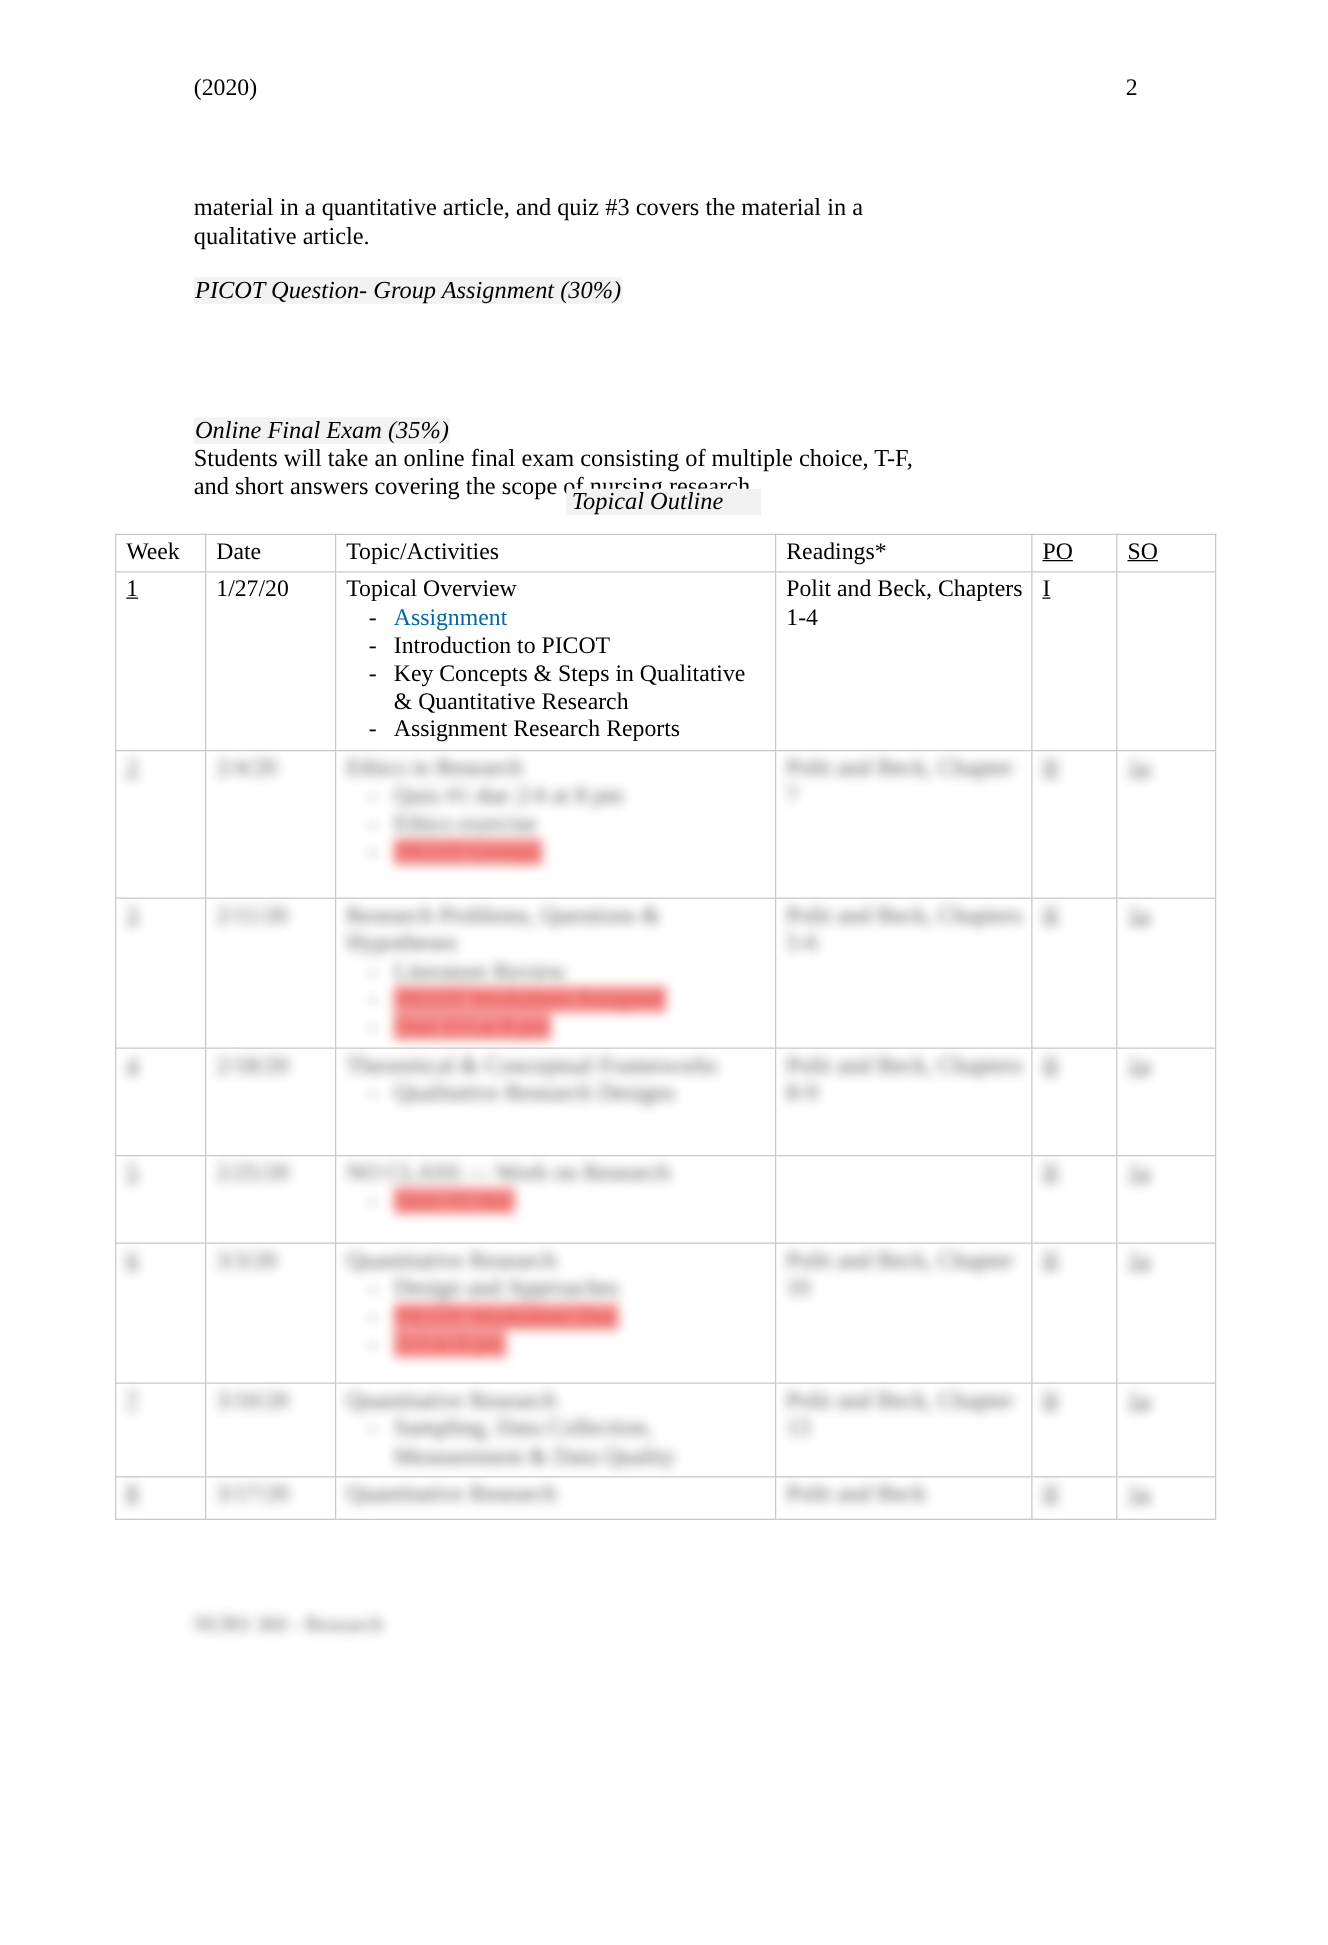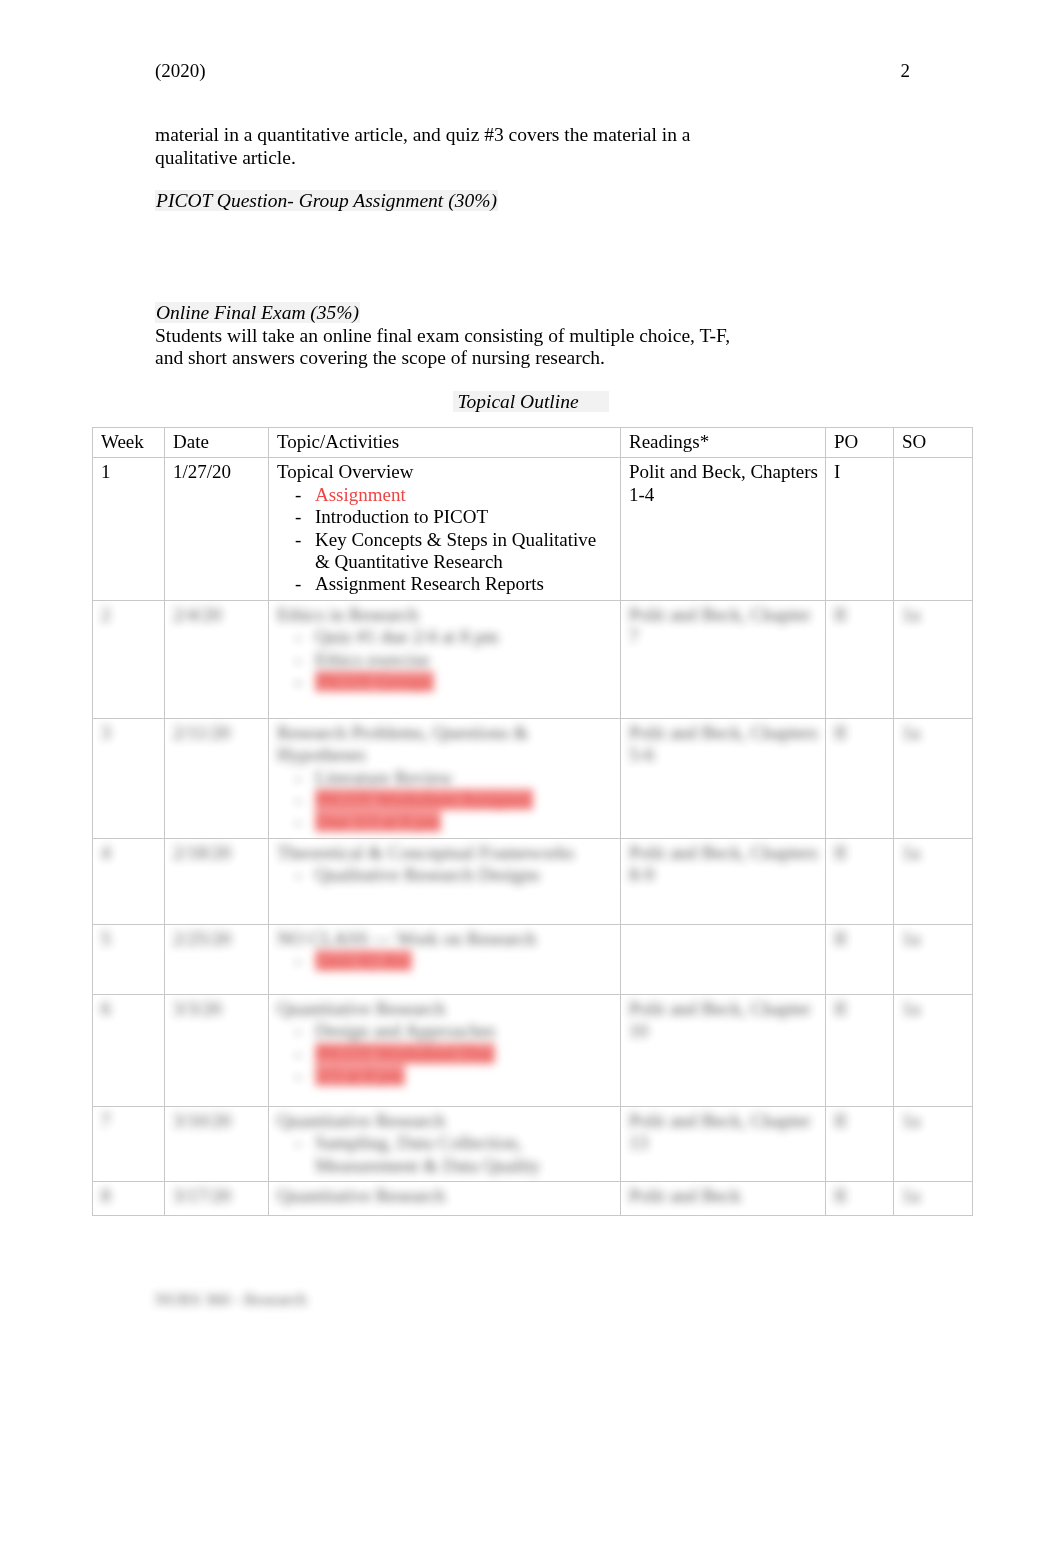--- a/index.html
+++ b/index.html
@@ -32,20 +32,21 @@
     line-height: 1.15;
   }
 
   
   .body-block {
     position: absolute;
     left: 155px;
     width: 600px;
     font-size: 19.5px;
     line-height: 22.6px;
+    margin-top: 32px;
   }
   .para-cont   { top: 124px; }
   .block-picot { top: 190px; }
   .block-final { top: 302px; }
 
   .hl-gray {
     background: #f2f2f2;
     padding: 0 1px;
     font-style: italic;
   }
@@ -84,41 +85,41 @@
     font-weight: normal;
     text-align: left;
   }
   col.c-week     { width: 72px;  }
   col.c-date     { width: 104px; }
   col.c-topic    { width: 352px; }
   col.c-readings { width: 205px; }
   col.c-po       { width: 68px;  }
   col.c-so       { width: 79px;  }
 
-  .ctr { text-align: center; }
+  .ctr { text-align: center; text-decoration: underline; }
 
   
   ul.dashlist {
     list-style: none;
     margin: 0;
     padding: 0;
   }
   ul.dashlist li {
     position: relative;
     padding-left: 38px;
     margin: 0;
   }
   ul.dashlist li::before {
     content: "-";
     position: absolute;
     left: 18px;
     top: 0;
   }
 
-  .red-text { color: #ef4444; }
+  .red-text { color: #0369a1; }
 
   
   .blurred {
     filter: blur(4.2px);
     opacity: 0.92;
   }
   .redact-row td { color: #4a4a4a; }
 
   .hl-red {
     background: #f3807f;

